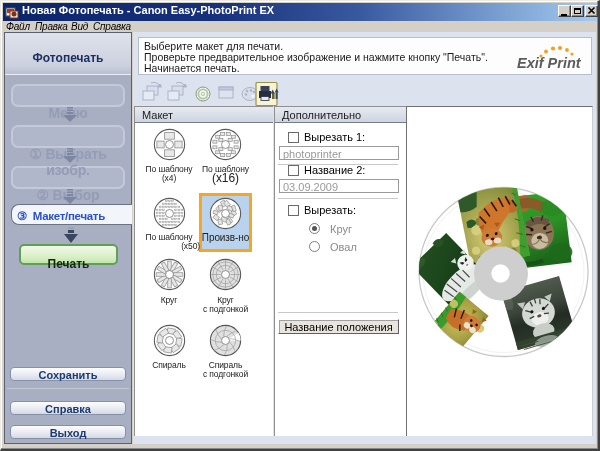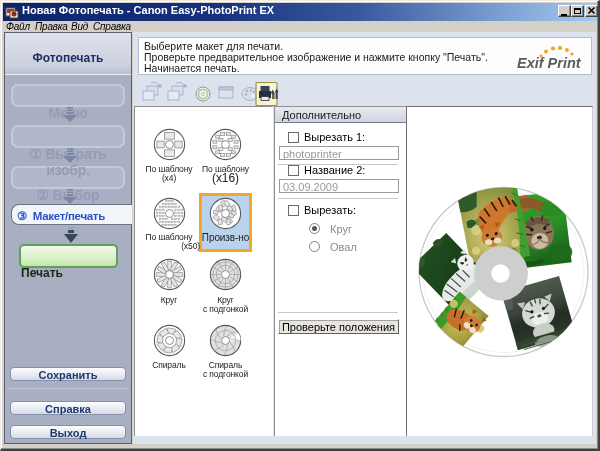--- a/index.html
+++ b/index.html
@@ -51,21 +51,21 @@
   border-top:1px solid #fff; border-left:1px solid #fff; border-right:1px solid #606060; border-bottom:1px solid #606060;
   box-shadow:1px 1px 0 #a0a0a0 inset; font-size:11px; text-align:center; color:#000; padding-top:1px; }
 
 
 #sidebar { left:4px; top:32px; width:128px; height:412px; background:#a9afc3; border:1px solid #5a6070; border-right:1px solid #5a6070; }
 #sbhead { left:0; top:0; width:126px; height:42px; background:linear-gradient(180deg,#dee2eb 0%,#ccd1df 80%,#b9bfd1 100%); border-bottom:1px solid #eceef4; }
 #sbhead div { text-align:center; margin-top:18px; font-size:12px; font-weight:bold; color:#1c2f63; }
 .sbtn { position:absolute; left:6px; width:114px; height:21px; border:2px solid #c3c9d8; border-radius:7px; background:#b1b7cb; color:#949cb6; font-weight:bold; font-size:14px; letter-spacing:-0.2px; text-align:center; padding-top:19px; }
 .sarrow { position:absolute; left:58px; }
 #tab3 { position:absolute; left:6px; top:171px; width:121px; height:21px; background:#f2f5fa; border:1px solid #6a7284; border-right:none; border-radius:8px 0 0 8px; color:#2a52c8; font-weight:bold; font-size:11.5px; letter-spacing:-0.3px; text-align:left; padding:4px 0 0 5px; }
-#printbtn { position:absolute; left:14px; top:211px; width:99px; height:21px; background:linear-gradient(180deg,#f0f9e8 0%,#ddf1cb 55%,#c3e6ad 100%); border:2px solid #619e57; border-radius:5px; color:#14290f; font-weight:bold; font-size:12px; text-align:left; padding-top:20px; }
+#printbtn { position:absolute; left:14px; top:211px; width:99px; height:21px; background:linear-gradient(180deg,#f0f9e8 0%,#ddf1cb 55%,#c3e6ad 100%); border:2px solid #619e57; border-radius:5px; color:#14290f; font-weight:bold; font-size:12px; text-align:center; padding-top:11px; }
 .bbtn { position:absolute; left:5px; width:116px; height:14px; background:linear-gradient(180deg,#fdfdfe 0%,#e6e9f0 60%,#d4d9e6 100%); border:1px solid #8691a8; border-radius:4px; color:#1c3a6e; font-weight:bold; font-size:11px; text-align:center; padding-top:1px; }
 #sbline { position:absolute; left:2px; top:355px; width:122px; height:1px; background:#c4c9d6; }
 </style>
 </head>
 <body>
 <div class="abs" id="frame"></div>
 <div class="abs" id="titlebar"></div>
 <svg class="abs" id="title-ico" viewBox="0 0 14 14">
   <rect x="1" y="3" width="9" height="8" fill="#e8e8e8" stroke="#555" stroke-width="1"></rect>
   <rect x="2" y="4" width="7" height="4" fill="#c03020"></rect>
@@ -142,20 +142,21 @@
  <rect x="133" y="6" width="9" height="6" fill="#3a4456"></rect>
  <rect x="131.5" y="11" width="12" height="7" fill="#252e40"></rect>
  <rect x="133.5" y="16.5" width="8" height="4" fill="#e8e8ea" stroke="#252e40" stroke-width="0.8"></rect>
  <path d="M 144.5 13 l 2.6 0 l 0 6 l -2.6 0 z" fill="#6a6430"></path>
  <path d="M 143.2 13.5 l 2 -4 l 2 4 z" fill="#3a4456"></path>
  <path d="M 147.1 12.5 l 2 -4 l 2 4 z" fill="#3a4456"></path>
  <rect x="148.1" y="12.5" width="2" height="6.5" fill="#3a4456"></rect>
 </g>
 </svg></div>
   <div class="abs" id="layoutpanel">
+    <div class="panelhead">Макет</div>
     <div id="selbox"></div>
     <div style="position:absolute;left:17.5px;top:21px;width:33px;height:33px;"><svg id="t1" width="33" height="33" viewBox="0 0 34 34">
           <circle cx="17" cy="17" r="15.6" fill="#fff" stroke="#5a5a5a" stroke-width="1.1"></circle>
           <rect x="12" y="4.5" width="10" height="7" fill="#e8e8e8" stroke="#8a8a8a" stroke-width="0.8"></rect>
           <rect x="12" y="22.5" width="10" height="7" fill="#e8e8e8" stroke="#8a8a8a" stroke-width="0.8"></rect>
           <rect x="4" y="13.5" width="7.5" height="7" fill="#e8e8e8" stroke="#8a8a8a" stroke-width="0.8"></rect>
           <rect x="22.5" y="13.5" width="7.5" height="7" fill="#e8e8e8" stroke="#8a8a8a" stroke-width="0.8"></rect>
           <circle cx="17" cy="17" r="4.1" fill="#fff" stroke="#8a8a8a" stroke-width="1"></circle>
         </svg></div>
     <div style="position:absolute;left:3px;top:58px;width:62px;text-align:center;font-size:8.5px;letter-spacing:-0.1px;line-height:9px;color:#222;">По шаблону</div>
@@ -338,21 +339,21 @@
       <div class="sep" style="top:75px;"></div>
       <div class="chk" style="left:13px; top:82px;"></div>
       <div class="lbl" style="left:29px; top:81px;">Вырезать:</div>
       <div class="radio" style="left:34px; top:100px;">
           <div style="width:5px;height:5px;border-radius:50%;background:#555;margin:2px 0 0 2px;"></div>
         </div>
       <div class="glbl" style="left:55px; top:100px;">Круг</div>
       <div class="radio" style="left:34px; top:118px;"></div>
       <div class="glbl" style="left:55px; top:118px;">Овал</div>
       <div class="sep" style="top:189px;"></div>
-      <div id="posbtn">Проверьте положения</div>
+      <div id="posbtn">Название положения</div>
     </div>
   </div>
   <div class="abs" id="prevpanel"><svg width="187" height="330" viewBox="1.5 0 187 330">
 <defs>
  <clipPath id="disc">
             <circle cx="98" cy="165" r="84.5"></circle>
           </clipPath>
  <radialGradient id="folA" cx="0.4" cy="0.65" r="0.8">
    <stop offset="0" stop-color="#d8cc7a"></stop>
             <stop offset="0.5" stop-color="#aaa852"></stop>

